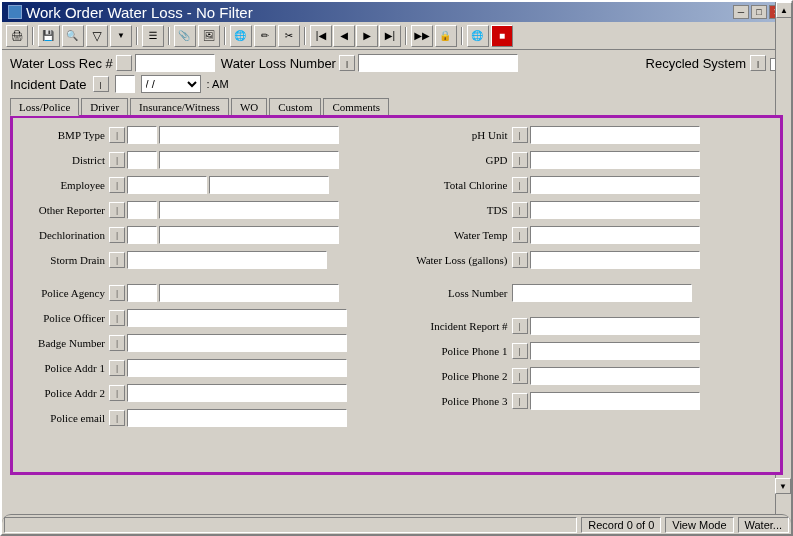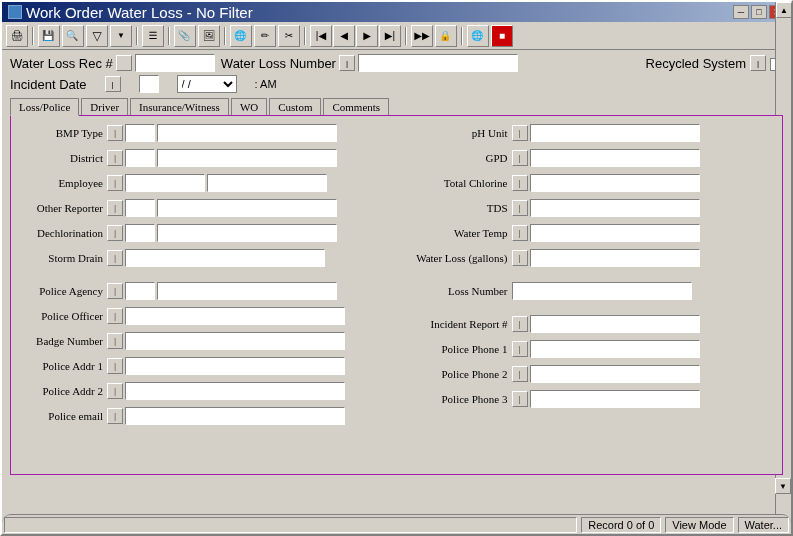--- a/index.html
+++ b/index.html
@@ -134,21 +134,21 @@
       position: relative;
       top: 1px;
     }
     .tab.active {
       background: #d4d0c8;
       border-bottom: 1px solid #d4d0c8;
       font-weight: normal;
       z-index: 2;
     }
     .tab-content {
-      border: 1px solid #a21caf;
+      border: 3px solid #a21caf;
       background: #d4d0c8;
       padding: 6px;
       position: relative;
       z-index: 1;
       height: 360px;
     }
     .form-layout {
       display: flex;
       gap: 10px;
     }
@@ -296,21 +296,21 @@
         <div class="small-btn">|</div>
         <input class="text-input" style="width: 160px;" type="text">
       </div>
       <div style="margin-left:auto;display:flex;align-items:flex-end;gap:4px;padding-left:36px;">
         <span class="field-label">Recycled System</span>
         <div class="small-btn">|</div>
         <div class="checkbox-win"></div>
       </div>
     </div>
 
-    <div style="display:flex;align-items:center;gap:18px;margin-bottom:4px;">
+    <div style="display:flex;align-items:center;gap:6px;margin-bottom:4px;">
       <span class="field-label">Incident Date</span>
       <div class="small-btn">|</div>
       <input class="text-input" style="width: 20px;" type="text">
       <select class="date-select" style="width:60px;">
         <option>/ /</option>
       </select>
       <span style="font-size:11px;">: AM</span>
     </div>
 
     <div class="tabs-container">

